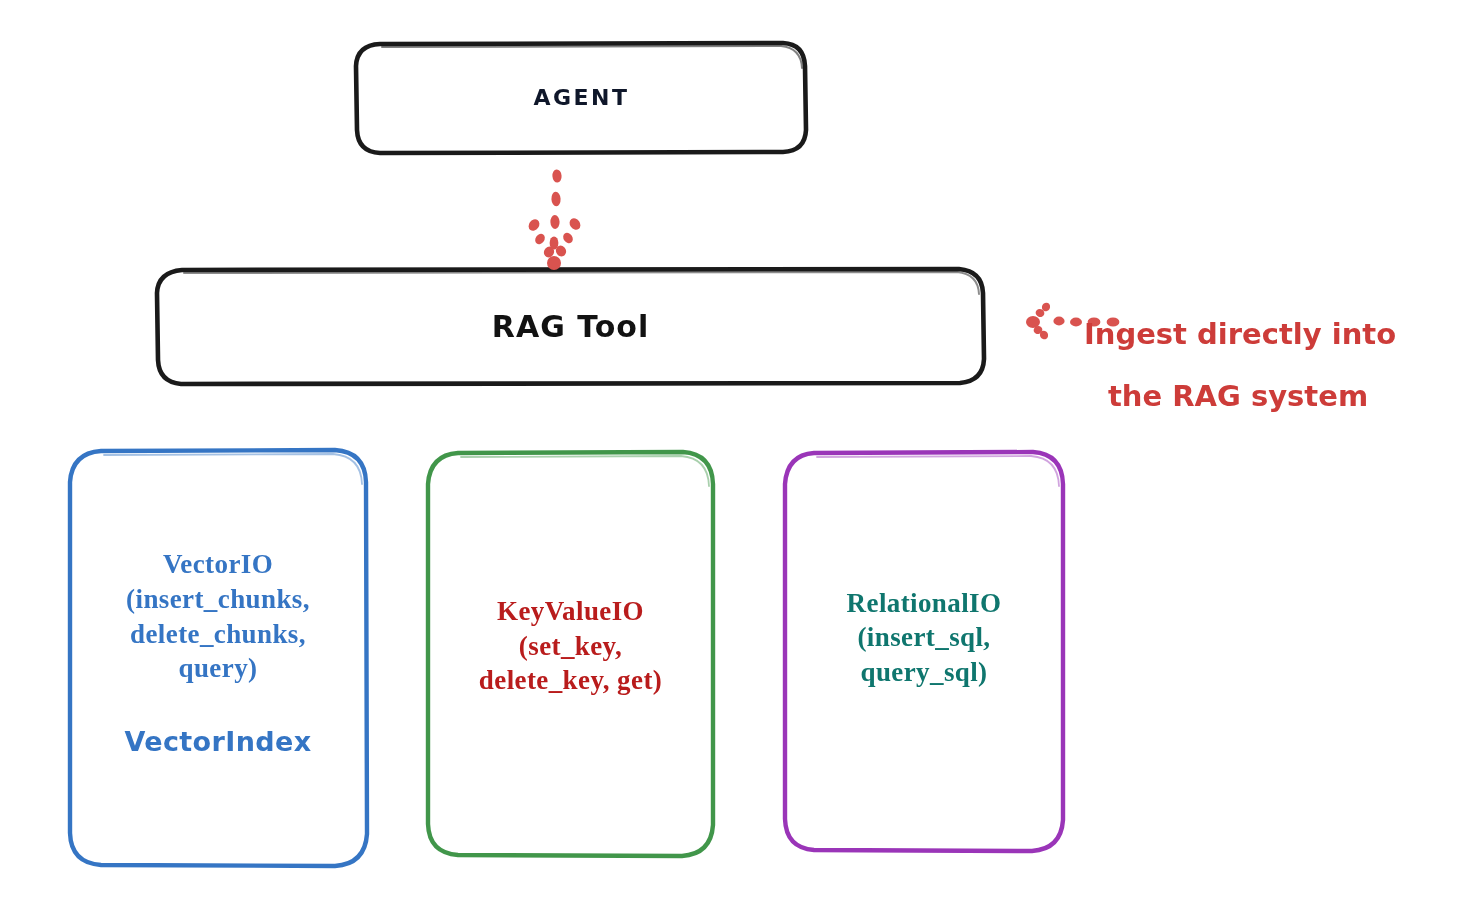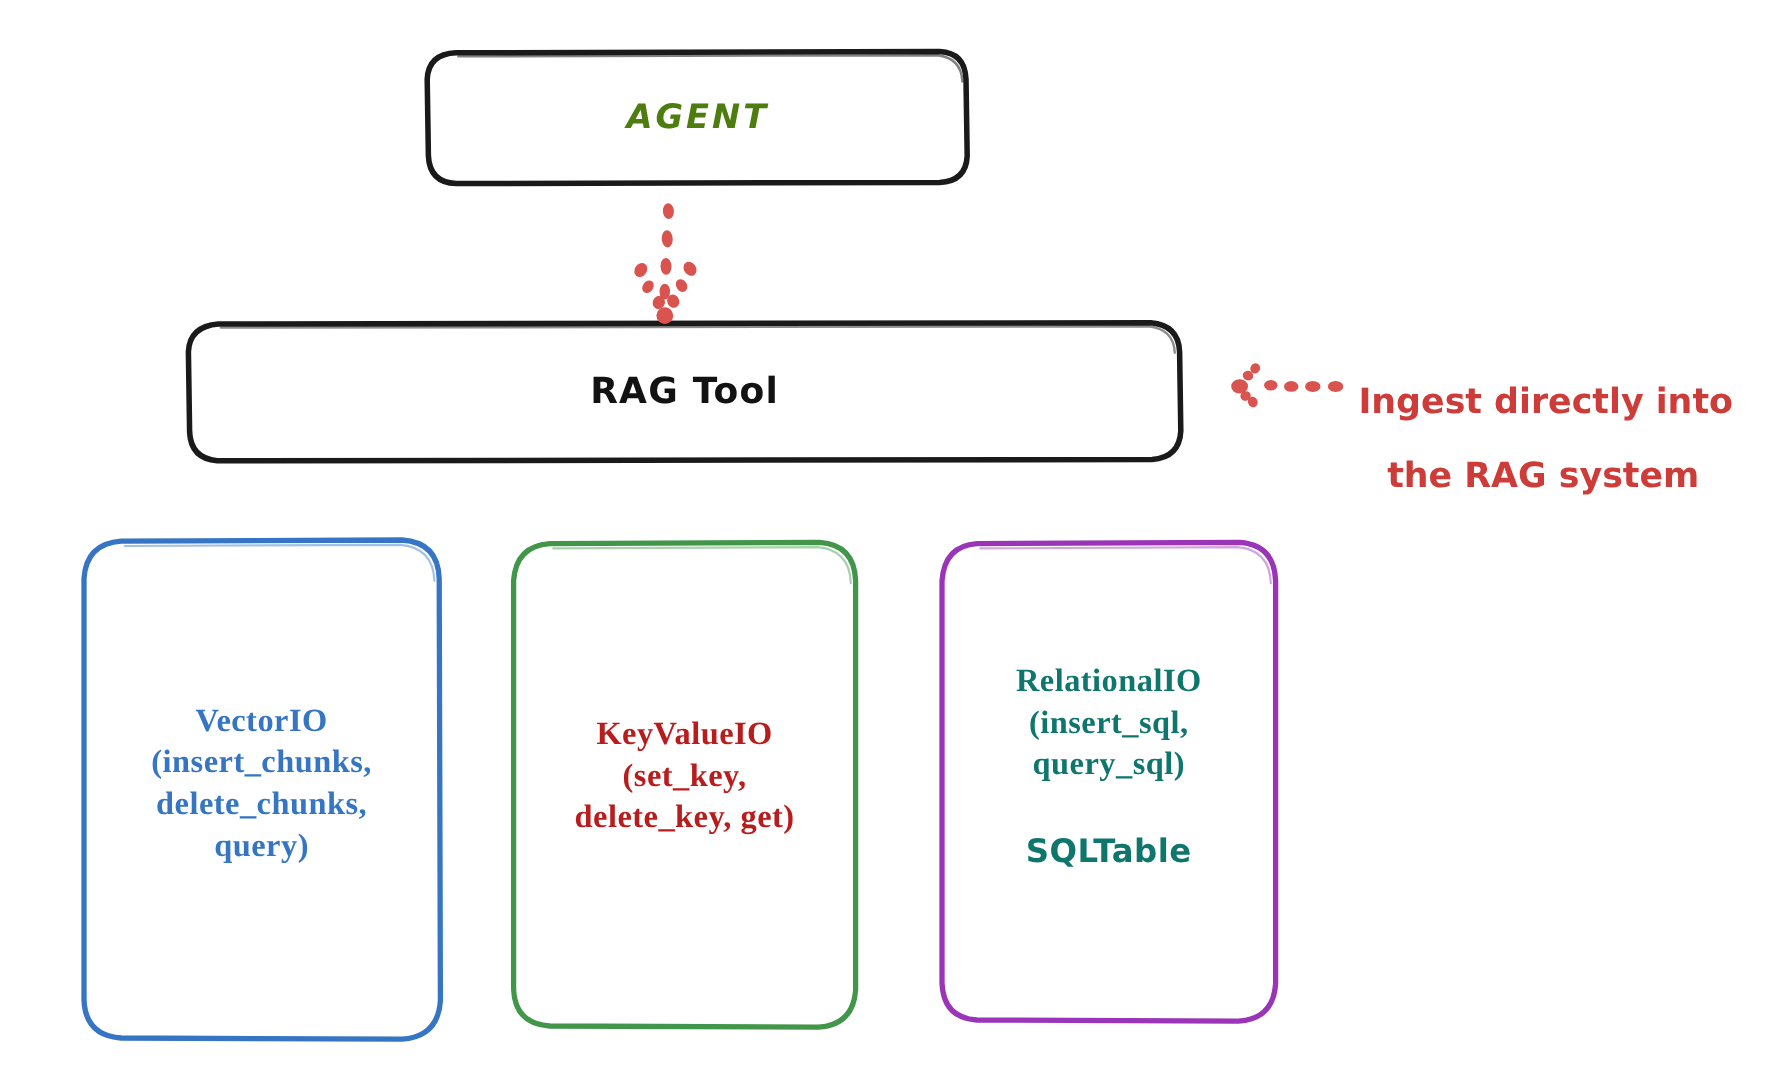--- a/index.html
+++ b/index.html
@@ -41,25 +41,24 @@
 
   
   #agent-node {
     left: 357px;
     top: 42px;
     width: 449px;
     height: 111px;
   }
   #agent-node .node-label {
     font-family: "DejaVu Sans", sans-serif;
-    font-size: 28px;
-    font-style: italic;
+    font-size: 22px;
     font-weight: 700;
     letter-spacing: 2.5px;
-    color: #4d7c0f;
+    color: #0f172a;
   }
 
   
   #rag-tool-node {
     left: 157px;
     top: 269px;
     width: 827px;
     height: 115px;
     align-items: center;
   }
@@ -117,21 +116,21 @@
   #relational-node .api-index { color: #0f766e; }
 
   
   #vector-node .inner  { transform: translateY(-6px); }
   #keyvalue-node .inner { transform: translateY(-8px); }
   #relational-node .inner { transform: translateY(-14px); }
 
   
   #ingest-annotation {
     position: absolute;
-    left: 1132px;
+    left: 1084px;
     top: 276px;
     width: 330px;
     z-index: 3;
     color: #cd3c39;
     font-size: 29px;
     font-weight: 600;
     line-height: 1.33;
     white-space: pre-line;
     text-align: left;
   }
@@ -245,36 +244,36 @@
 <div class="node" id="rag-tool-node">
   <div class="node-label">RAG Tool</div>
 </div>
 
 <div class="node api-node" id="vector-node">
   <div class="inner">
     <div class="api-title">VectorIO
 (insert_chunks,
 delete_chunks,
 query)</div>
+    <div class="api-index">VectorIndex</div>
   </div>
 </div>
 
 <div class="node api-node" id="keyvalue-node">
   <div class="inner">
     <div class="api-title">KeyValueIO
 (set_key,
 delete_key, get)</div>
   </div>
 </div>
 
 <div class="node api-node" id="relational-node">
   <div class="inner">
     <div class="api-title">RelationalIO
 (insert_sql,
 query_sql)</div>
-    <div class="api-index">SQLTable</div>
   </div>
 </div>
 
 <div id="ingest-annotation">
   <span class="ln1">Ingest directly into</span>
   <span class="ln2">the RAG system</span>
 </div>
 
 </body></html>

